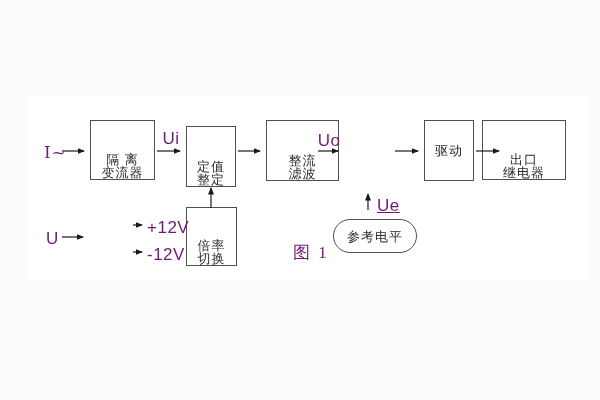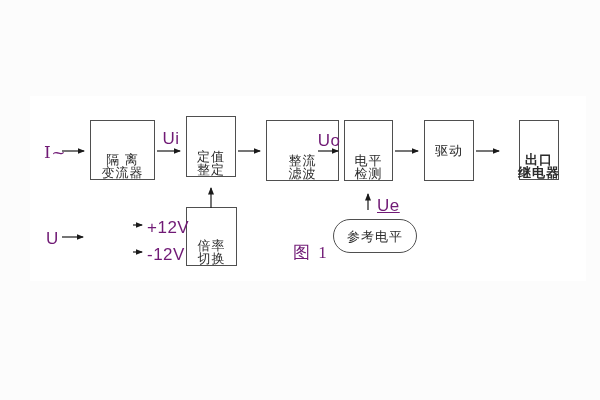--- a/index.html
+++ b/index.html
@@ -34,40 +34,36 @@
 
 <div class="stage">
 
   <div class="panel"></div>
 
   <div class="blk" style="left:90px;top:120px;width:65px;height:60px;">
     <span>隔 离</span>
     <span>变流器</span>
   </div>
 
-  <div class="blk" style="left:186px;top:116px;width:50px;height:61px;">
+  <div class="blk" style="left:186px;top:126px;width:50px;height:61px;">
     <span>定值</span>
     <span>整定</span>
   </div>
 
   <div class="blk" style="left:266px;top:120px;width:73px;height:61px;">
     <span>整流</span>
     <span>滤波</span>
   </div>
 
-  <div class="blk" style="left:344px;top:120px;width:49px;height:61px;">
-    <span>电平</span>
-    <span>检测</span>
-  </div>
 
   <div class="blk single" style="left:424px;top:120px;width:50px;height:61px;">
     <span>驱动</span>
   </div>
 
-  <div class="blk" style="left:519px;top:120px;width:40px;height:60px;font-weight:bold;">
+  <div class="blk" style="left:482px;top:120px;width:84px;height:60px;">
     <span>出口</span>
     <span>继电器</span>
   </div>
 
 
   <div class="blk" style="left:186px;top:207px;width:51px;height:59px;">
     <span>倍率</span>
     <span>切换</span>
   </div>
 

